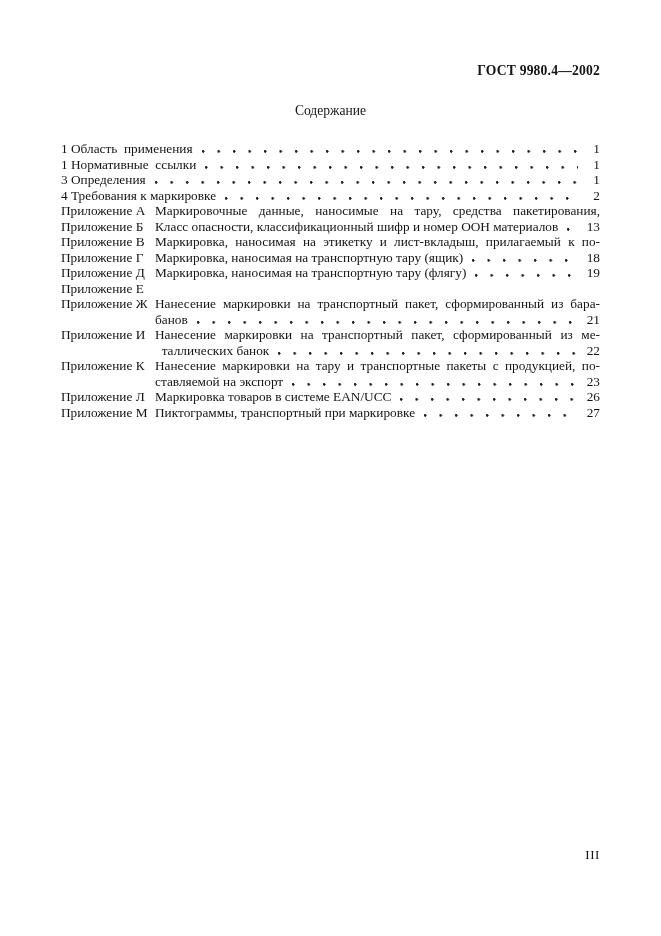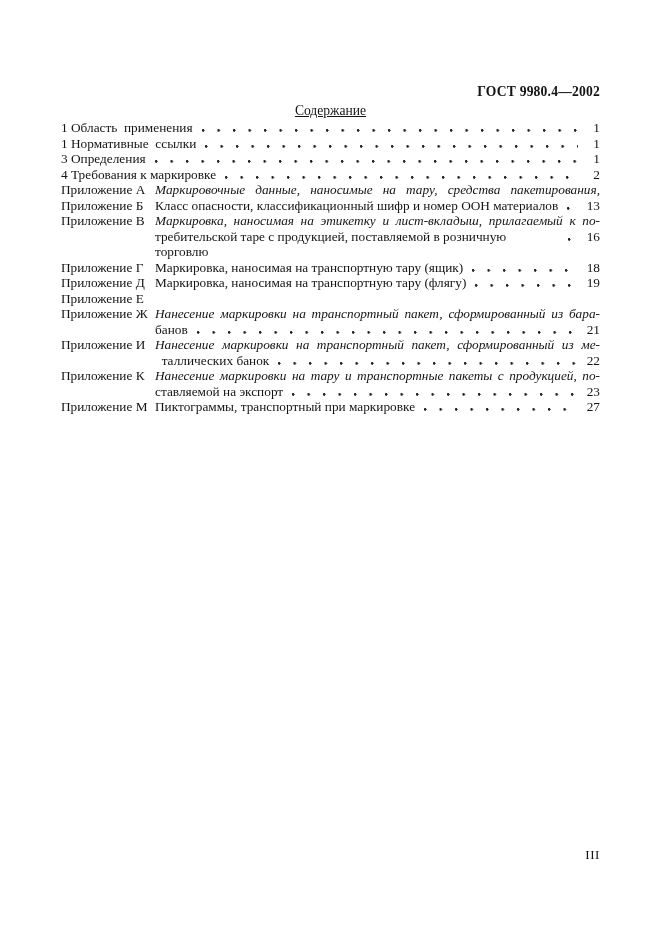--- a/index.html
+++ b/index.html
@@ -7,50 +7,48 @@
   body {
     background: #ffffff;
     color: #141414;
     font-family: "Liberation Serif", "DejaVu Serif", serif;
     font-size: 13.3px;
     position: relative;
   }
   .page {
     position: absolute;
     inset: 0;
-    padding: 84px 61px 0 61px;
+    padding: 63px 61px 0 61px;
   }
   .doc-header {
     text-align: right;
     font-weight: bold;
     font-size: 13.6px;
     line-height: 15px;
     letter-spacing: 0.2px;
   }
   .doc-title {
     text-align: center;
     font-size: 13.6px;
     line-height: 15px;
-    margin-top: 4px;
-    text-decoration: underline;
+    margin-top: 25px;
   }
   .toc {
-    margin-top: 2px;
+    margin-top: 23px;
     line-height: 15.5px;
   }
   .toc-entry { display: flex; align-items: flex-start; }
   .toc-label { flex: 0 0 94px; width: 94px; }
   .toc-body { flex: 1 1 auto; min-width: 0; }
   .toc-line { display: flex; align-items: baseline; }
   .toc-line.cont .toc-text {
     display: block;
     width: 100%;
     text-align: justify;
     text-align-last: justify;
-    font-style: italic;
   }
   .toc-line.last .toc-text { flex: 0 1 auto; }
   .leader {
     flex: 1 1 auto;
     min-width: 10px;
     height: 4px;
     margin: 0 7px 0 9px;
     align-self: baseline;
     background-image: radial-gradient(circle at 1.2px 2.4px, #1e1e1e 1.05px, rgba(0,0,0,0) 1.55px);
     background-size: 15.5px 4px;
@@ -143,25 +141,20 @@
           </div>
         </div>
   </div>
 
   <div class="toc-entry">
     <div class="toc-label">Приложение В</div>
     <div class="toc-body">
           <div class="toc-line cont">
             <span class="toc-text">Маркировка, наносимая на этикетку и лист-вкладыш, прилагаемый к по-</span>
           </div>
-          <div class="toc-line last">
-            <span class="toc-text">требительской таре с продукцией, поставляемой в розничную торговлю</span>
-            <span class="leader"></span>
-            <span class="toc-page">16</span>
-          </div>
         </div>
   </div>
 
   <div class="toc-entry">
     <div class="toc-label">Приложение Г</div>
     <div class="toc-body">
           <div class="toc-line last">
             <span class="toc-text">Маркировка, наносимая на транспортную тару (ящик)</span>
             <span class="leader"></span>
             <span class="toc-page">18</span>
@@ -219,20 +212,30 @@
             <span class="toc-text">Нанесение  маркировки  на  тару и транспортные пакеты с продукцией, по-</span>
           </div>
           <div class="toc-line last">
             <span class="toc-text">ставляемой на экспорт</span>
             <span class="leader"></span>
             <span class="toc-page">23</span>
           </div>
         </div>
   </div>
 
+  <div class="toc-entry">
+    <div class="toc-label">Приложение Л</div>
+    <div class="toc-body">
+          <div class="toc-line last">
+            <span class="toc-text">Маркировка товаров в системе EAN/UCC</span>
+            <span class="leader"></span>
+            <span class="toc-page">26</span>
+          </div>
+        </div>
+  </div>
 
   <div class="toc-entry">
     <div class="toc-label">Приложение М</div>
     <div class="toc-body">
           <div class="toc-line last">
             <span class="toc-text">Пиктограммы, транспортный при маркировке</span>
             <span class="leader"></span>
             <span class="toc-page">27</span>
           </div>
         </div>

